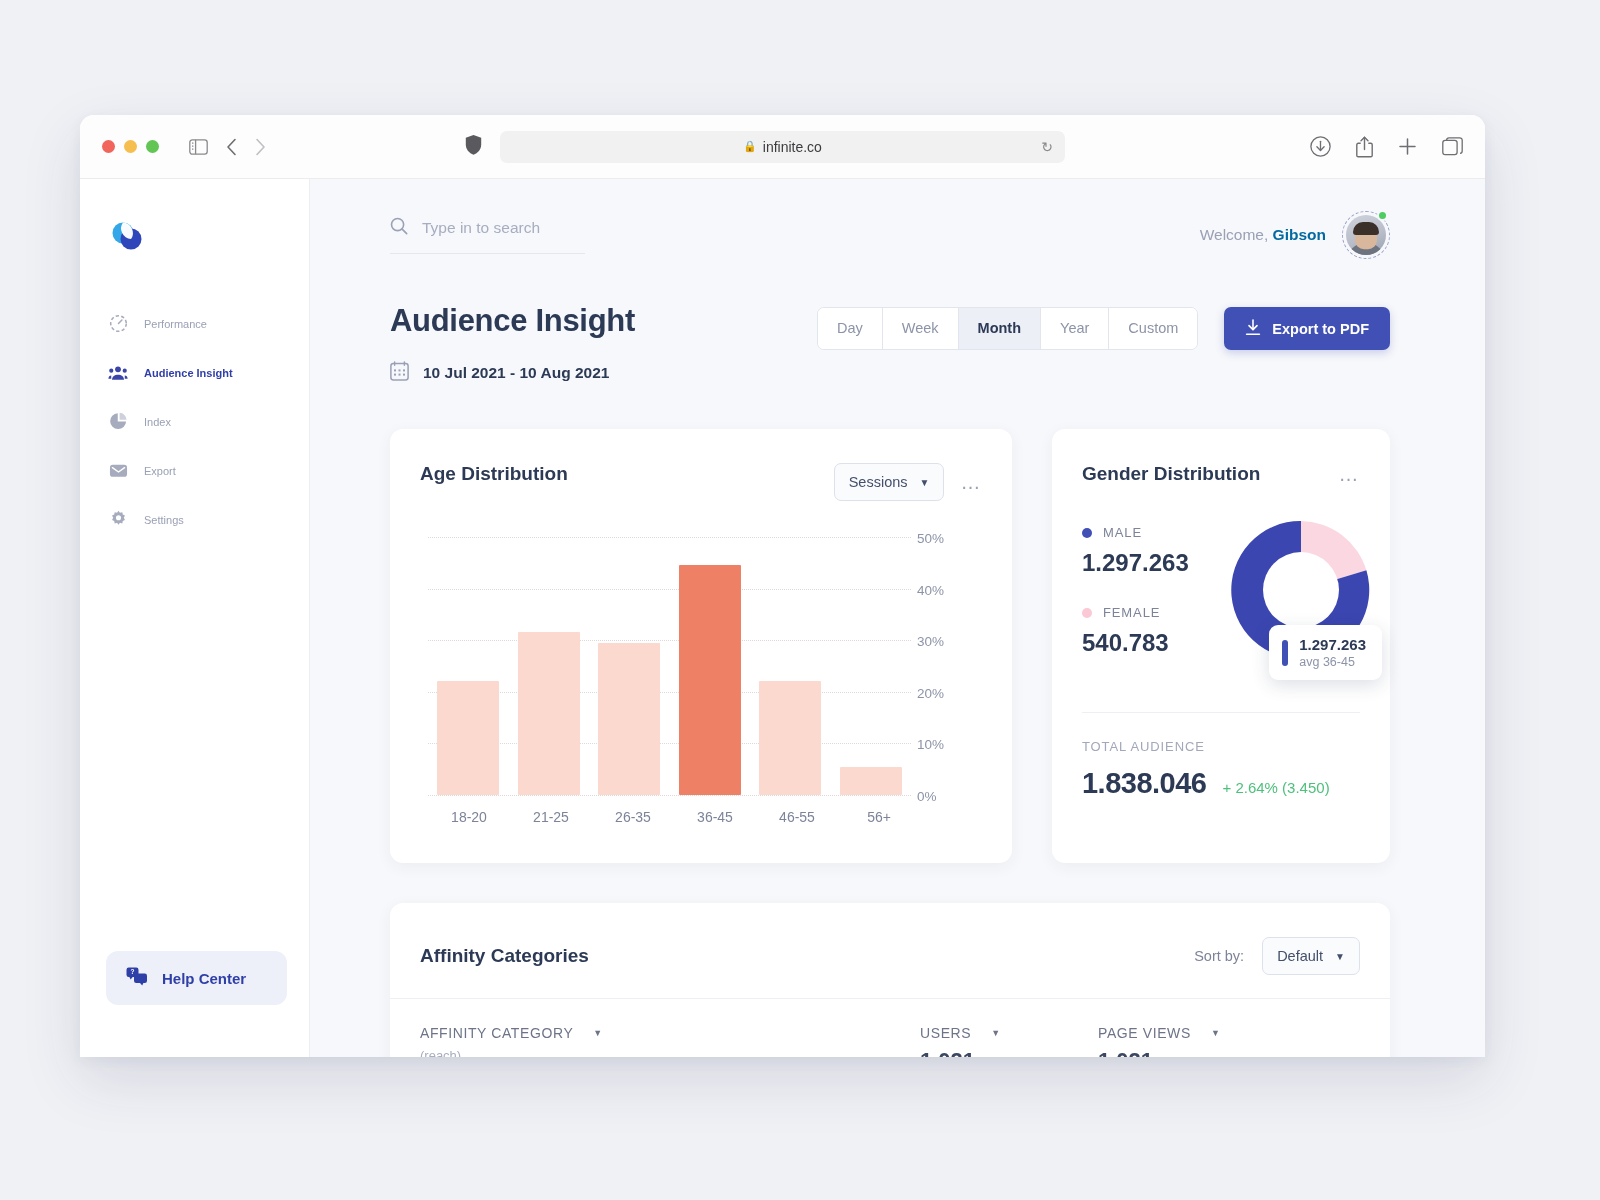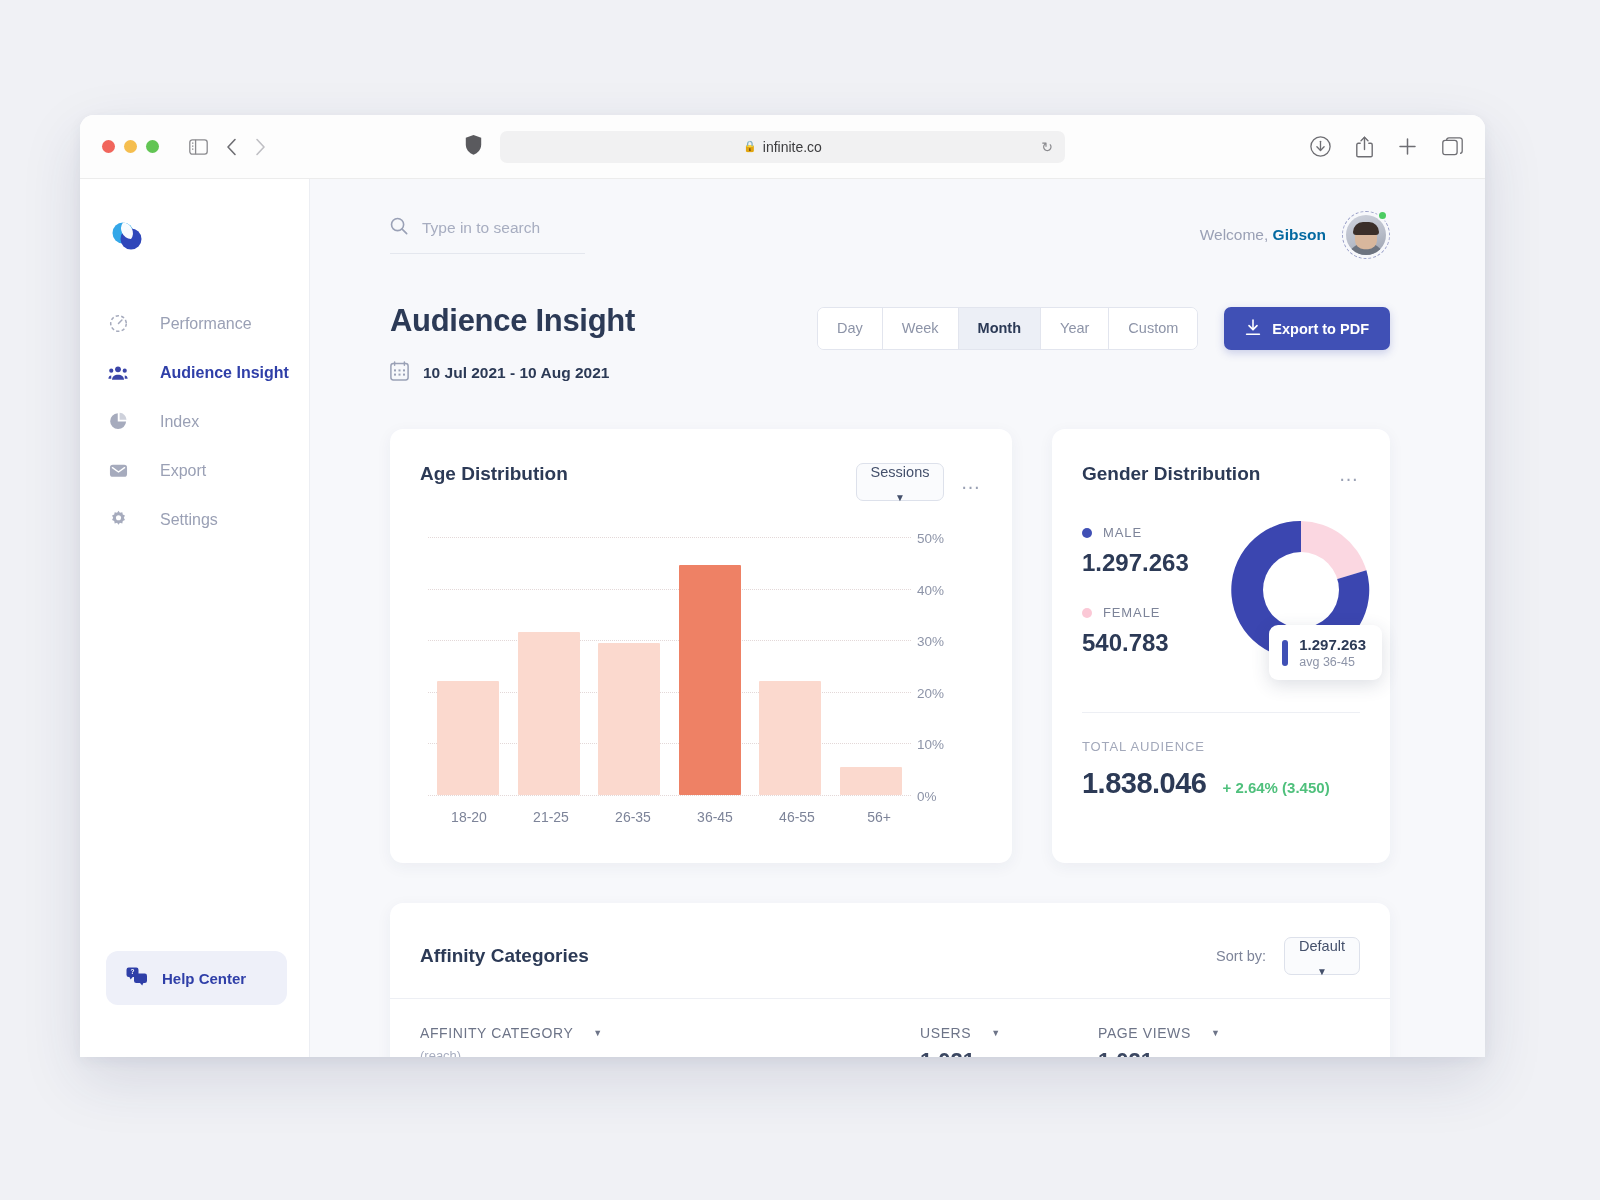--- a/index.html
+++ b/index.html
@@ -63,25 +63,25 @@
     width: 230px;
     background: #ffffff;
     border-right: 1px solid #eceef3;
     padding: 28px 0 0 0;
     display: flex; flex-direction: column;
     flex-shrink: 0;
   }
   .logo { margin: 10px 0 0 28px; width: 38px; height: 38px; }
   .nav { margin-top: 44px; }
   .nav-item {
-    display: flex; align-items: center; gap: 32px;
+    display: flex; align-items: center; gap: 16px;
     padding: 0 0 0 28px;
     height: 49px;
     color: #9aa0b5;
-    font-size: 16px;
+    font-size: 11px;
   }
   .nav-item .ico { width: 20px; height: 20px; display: flex; align-items: center; justify-content: center; color: #a6abbd; }
   .nav-item.active { color: #2f3fa8; font-weight: bold; }
   .nav-item.active .ico { color: #3b45a8; }
 
   .help-center {
     margin: auto 22px 52px 26px;
     background: #eef0f9;
     border-radius: 12px;
     height: 54px;
@@ -178,21 +178,21 @@
   .card-gender { width: 344px; height: 434px; padding: 34px 30px 0 30px; position: relative; }
 
   .card-head { display: flex; }
   .card-title { font-size: 19px; font-weight: bold; color: #2c3a56; }
   .card-tools { margin-left: auto; display: flex; align-items: center; gap: 16px; }
   .select-pill {
     border: 1px solid #dde1eb; border-radius: 7px;
     background: #fafbfd;
     height: 38px; padding: 0 14px;
     display: flex; align-items: center; gap: 12px;
-    font-size: 14.5px; color: #44506b; flex-direction: column;
+    font-size: 14.5px; color: #44506b;
   }
   .caret { font-size: 10px; color: #44506b; }
   .dots { color: #9aa1b4; font-size: 20px; letter-spacing: 1.5px; line-height: 10px; }
 
   
   .chart { position: relative; margin-top: 36px; height: 300px; }
   .plot { position: absolute; left: 8px; right: 71px; top: 0; height: 258px; }
   .grid-line {
     position: absolute; left: 0; right: 0;
     border-top: 1.5px dotted #e3d8d8;
@@ -225,21 +225,21 @@
     display: flex; align-items: center; gap: 11px;
   }
   .tt-bar { width: 6px; height: 26px; border-radius: 3px; background: #4050b5; }
   .tt-val { font-size: 15px; font-weight: bold; color: #2c3a56; }
   .tt-sub { font-size: 12.5px; color: #8d94a8; margin-top: 2px; }
 
   .divider { position: absolute; left: 30px; right: 30px; top: 283px; border-top: 1px solid #edeff4; }
   .total-label { position: absolute; left: 30px; top: 310px; font-size: 13px; letter-spacing: .9px; color: #a2a8ba; }
   .total-row { position: absolute; left: 30px; top: 338px; display: flex; align-items: baseline; gap: 16px; }
   .total-value { font-size: 29px; font-weight: bold; color: #2c3a56; letter-spacing: -0.5px; }
-  .total-delta { font-size: 15px; font-weight: bold; color: #4fc07c; }
+  .total-delta { font-size: 15px; font-weight: normal; color: #4fc07c; }
 
   
   .card-affinity {
     margin: 40px 95px 0 80px;
     background: #fff; border-radius: 13px;
     box-shadow: 0 4px 16px rgba(45,55,90,.055);
     height: 210px;
     padding: 34px 30px 0 30px;
     position: relative;
   }

